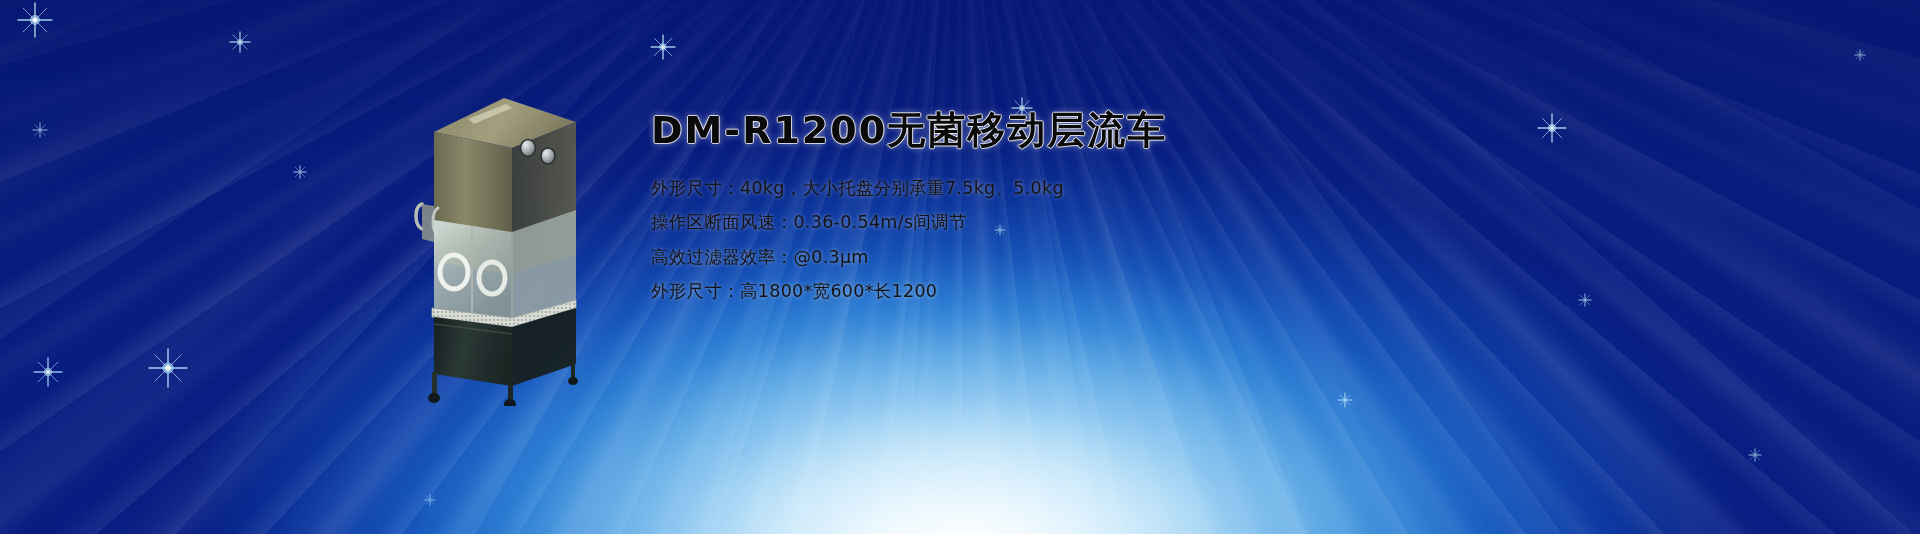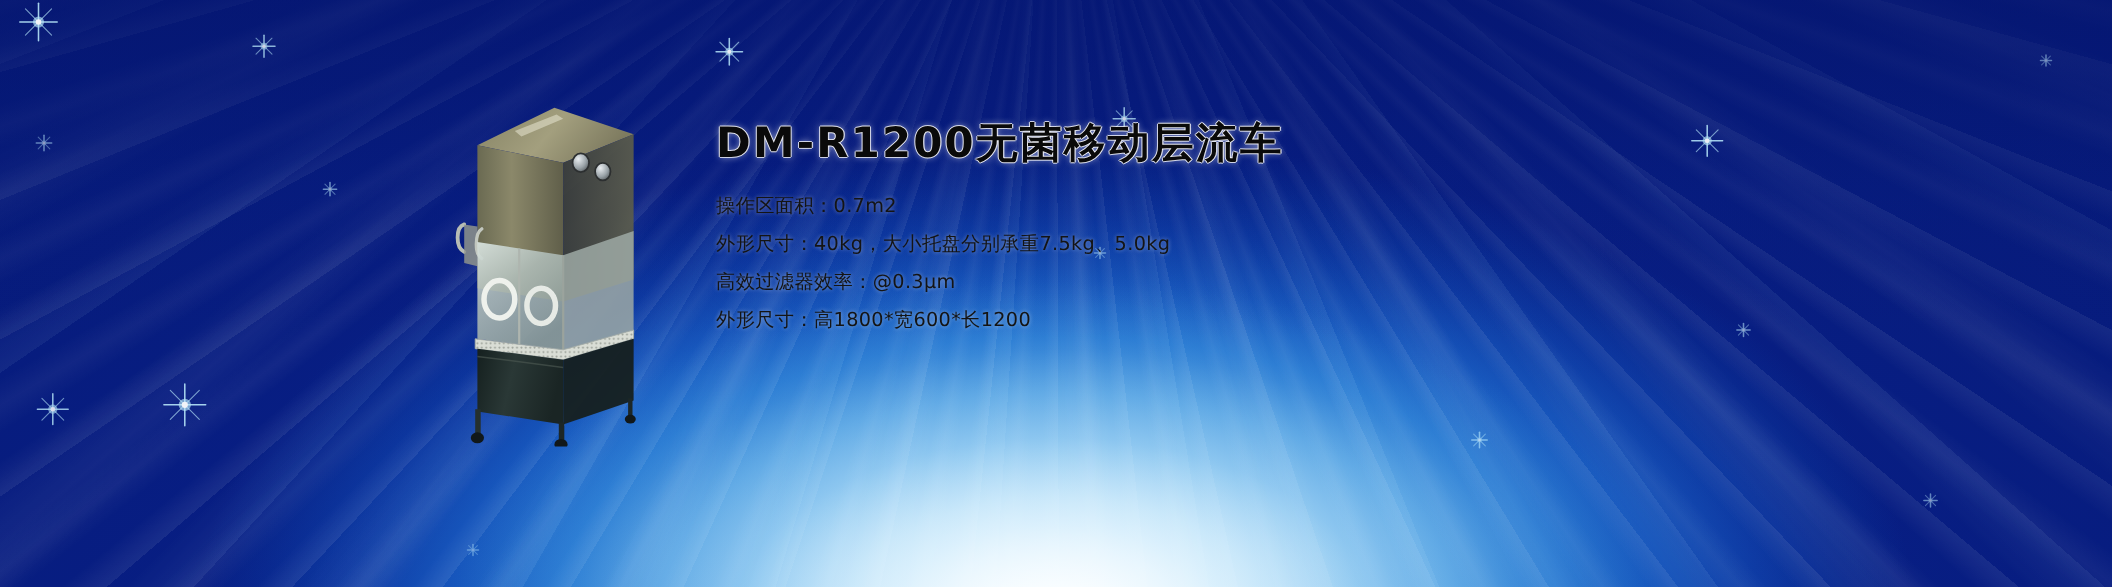--- a/index.html
+++ b/index.html
@@ -423,20 +423,20 @@
 
       <ellipse cx="26" cy="312" rx="6" ry="5" fill="#11181a"></ellipse>
       <ellipse cx="102" cy="318" rx="6" ry="5" fill="#11181a"></ellipse>
       <ellipse cx="165" cy="295" rx="5" ry="4" fill="#11181a"></ellipse>
     </svg>
   </div>
 
   <div class="text-col">
     <div class="title">DM-R1200无菌移动层流车</div>
     <div class="specs" id="spec-list">
-        <div class="spec-line">操作区面积：0.7m2</div>
         <div class="spec-line">外形尺寸：40kg，大小托盘分别承重7.5kg、5.0kg</div>
+        <div class="spec-line">操作区断面风速：0.36-0.54m/s间调节</div>
         <div class="spec-line">高效过滤器效率：@0.3μm</div>
         <div class="spec-line">外形尺寸：高1800*宽600*长1200</div>
       </div>
   </div>
 
 </div>
 
 </body></html>

